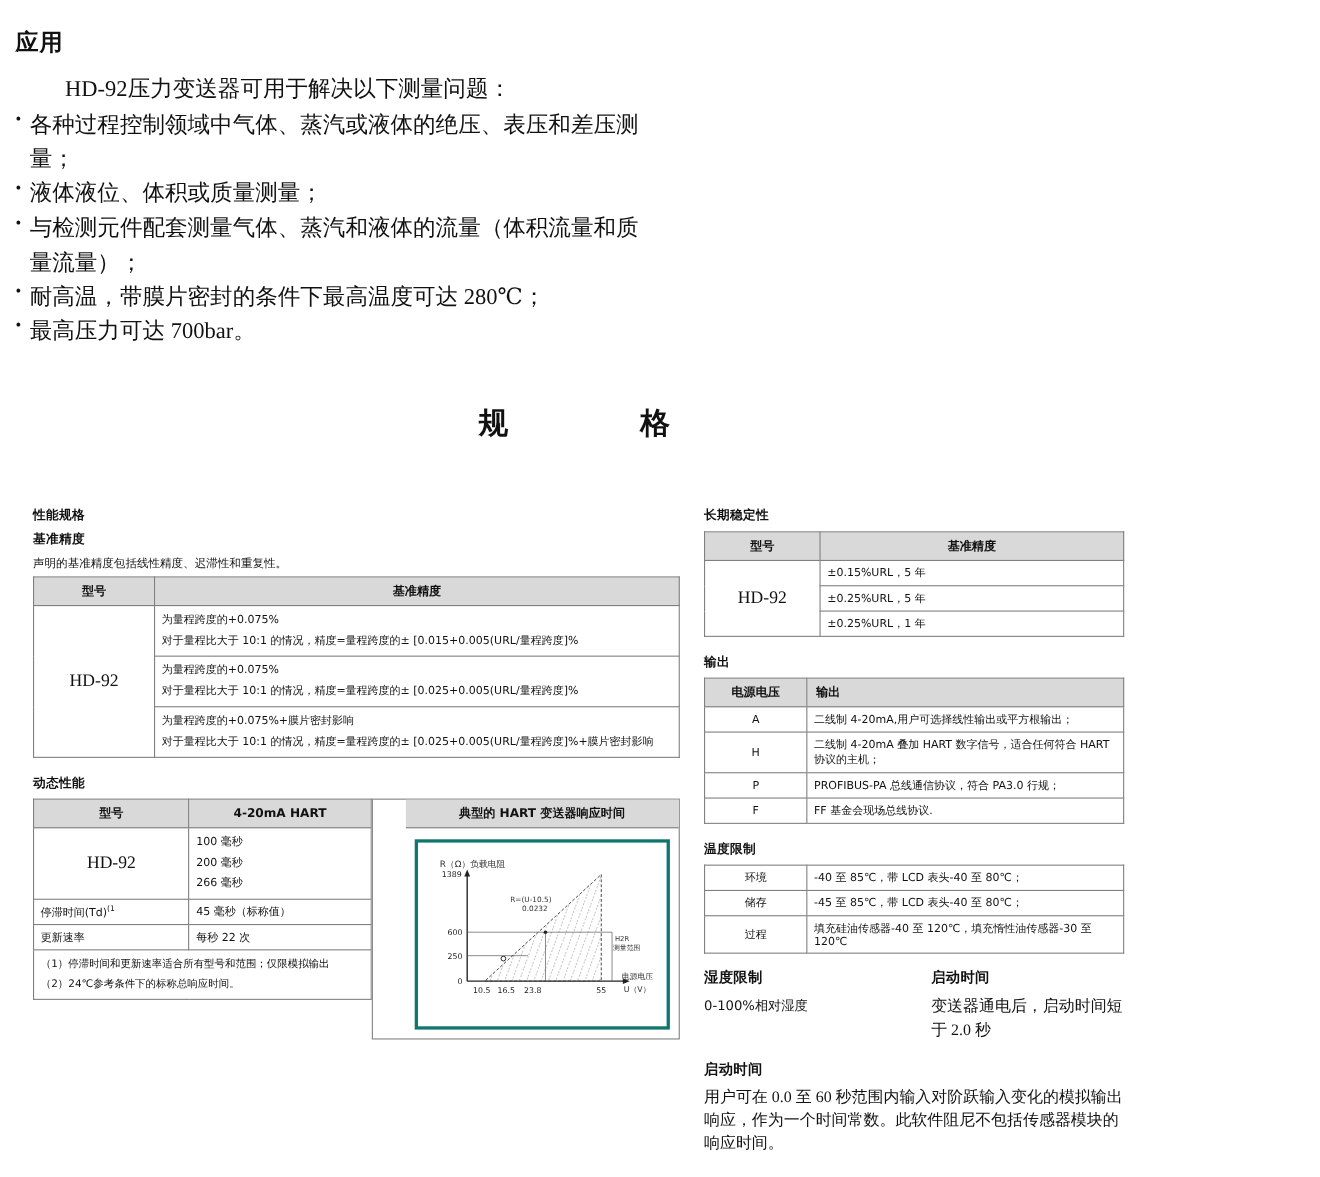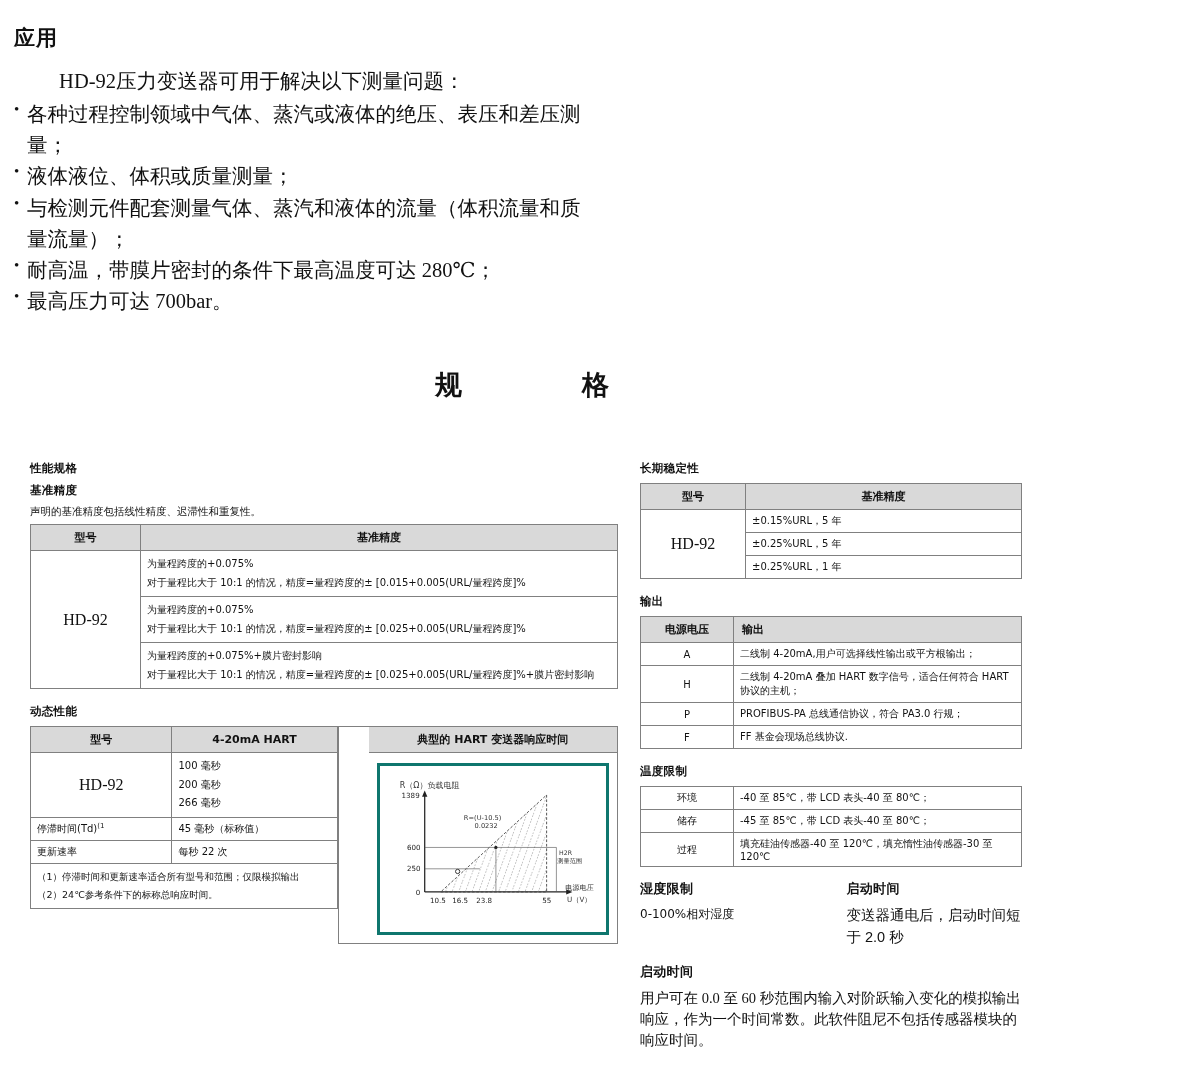--- a/index.html
+++ b/index.html
@@ -142,21 +142,21 @@
 
   
   .dyn-wrap { display: flex; align-items: flex-start; }
   .dyn-wrap .dyn-left { width: 318px; }
   .dyn-wrap .dyn-right { width: 290px; margin-left: 0px; }
 
   
   .mini2 { display: flex; margin-top: 13px; gap: 31px; }
   .mini2 > div { width: 50%; }
   .body-txt {
-    font-family: Liberation Sans, sans-serif;
+    font-family: Liberation Serif, serif;
     font-size: 14.5px;
     line-height: 1.5;
     margin: 4px 0 0 0;
   }
   .body-txt.sans { font-family: "DejaVu Sans", "Liberation Sans", sans-serif; font-size: 12px; }
   .h-bold.big {
     font-size: 13px;
   }
   .para {
     font-family: "Liberation Serif", "DejaVu Serif", serif;

